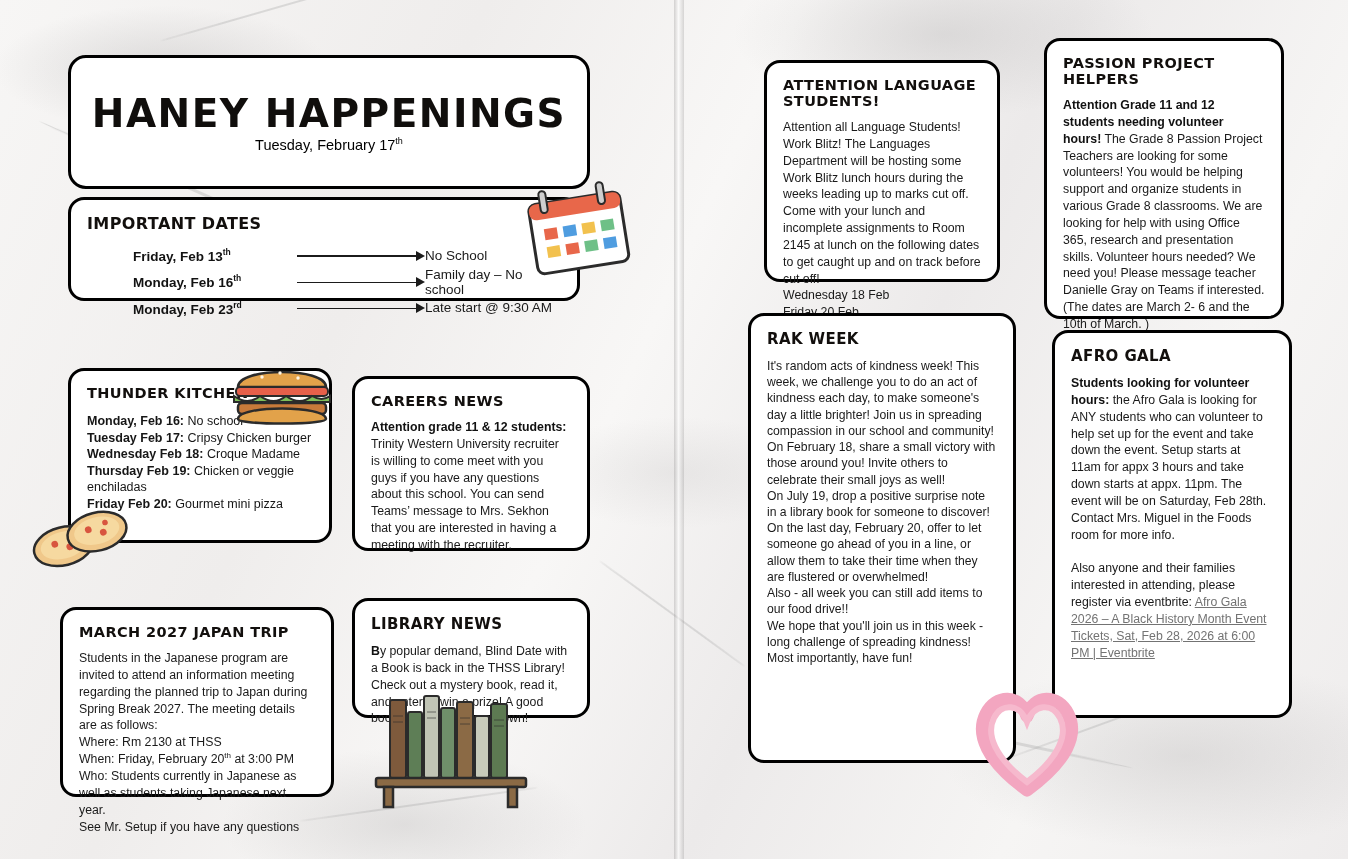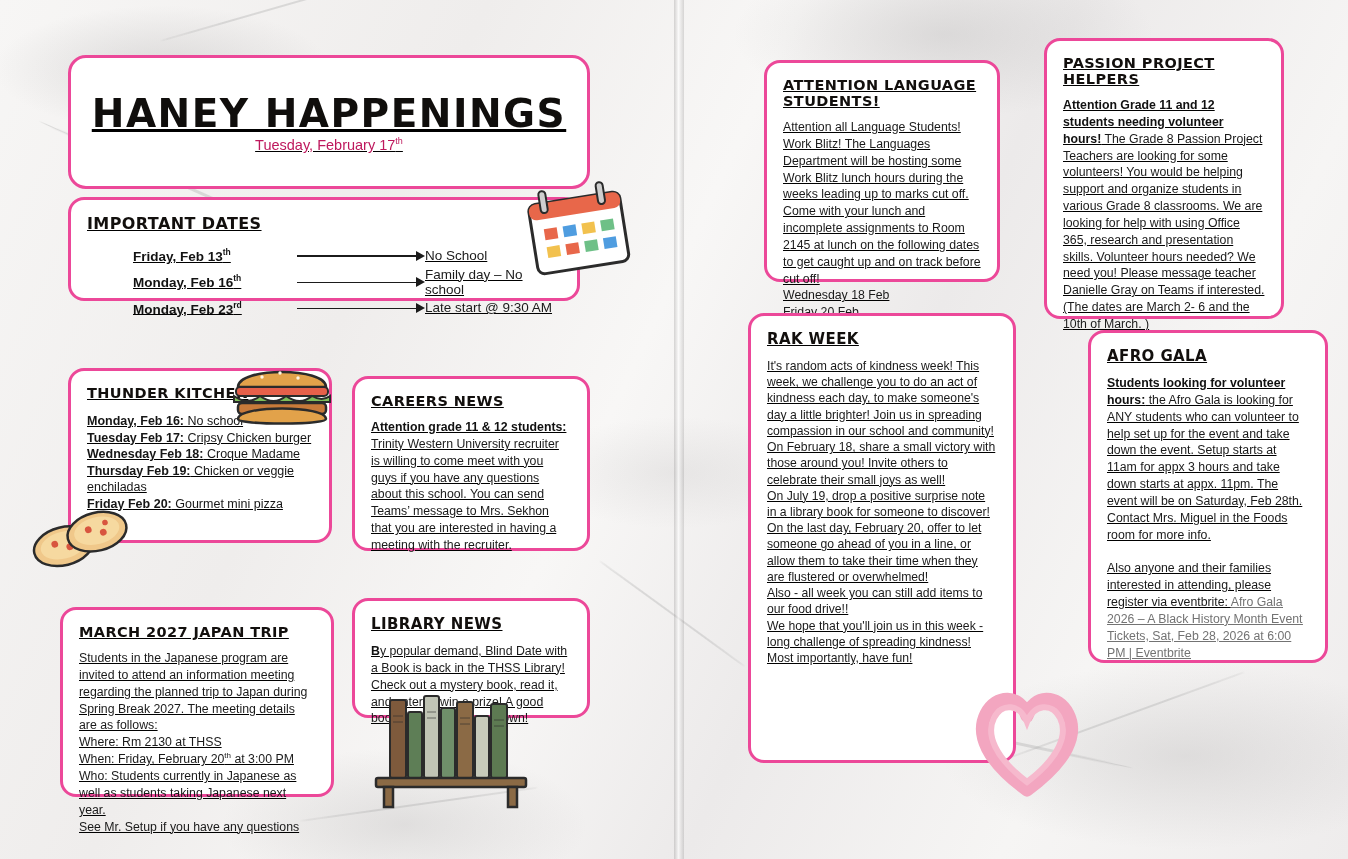--- a/index.html
+++ b/index.html
@@ -42,25 +42,24 @@
     bottom: 0;
     left: 674px;
     width: 10px;
     background: linear-gradient(to right, rgba(120,118,118,0.28), rgba(255,255,255,0.55) 45%, rgba(120,118,118,0.25));
   }
 
   
   .card {
     position: absolute;
     background: #ffffff;
-    border: 3px solid #ec4899;
+    border: 3px solid #000000;
     border-radius: 16px;
     box-sizing: border-box;
     padding: 14px 16px;
-    text-decoration: underline;
   }
   .card-title {
     font-family: "DejaVu Sans", sans-serif;
     font-weight: bold;
     letter-spacing: 0.4px;
     color: #120f0d;
     text-transform: uppercase;
   }
 
   
@@ -76,21 +75,21 @@
   #header-title {
     font-family: "DejaVu Sans", sans-serif;
     font-weight: bold;
     font-size: 39px;
     letter-spacing: 1.5px;
     color: #100e0c;
   }
   #header-date {
     margin-top: 0;
     font-size: 14.5px;
-    color: #be185d;
+    color: #000000;
   }
   #header-date sup { font-size: 9px; }
 
   
   #dates-card {
     left: 68px; top: 197px; width: 512px; height: 104px;
   }
   #dates-card .card-title { font-size: 16px; }
   .dates-grid {
     margin-top: 14px;
@@ -173,21 +172,21 @@
   }
   #rak-card .card-title { font-size: 15px; }
   #rak-card .body-text { font-size: 12.2px; line-height: 1.33; }
   .rak-para { margin: 0 0 0 0; }
 
   #passion-card {
     left: 1044px; top: 38px; width: 240px; height: 281px;
   }
   #passion-card .card-title { font-size: 14.5px; }
   #afro-card {
-    left: 1088px; top: 330px; width: 240px; height: 333px;
+    left: 1052px; top: 330px; width: 240px; height: 388px;
   }
   #afro-card .card-title { font-size: 15px; }
   .link-text {
     text-decoration: underline;
     color: #737373;
   }
 
   
   .deco { position: absolute; }
 

